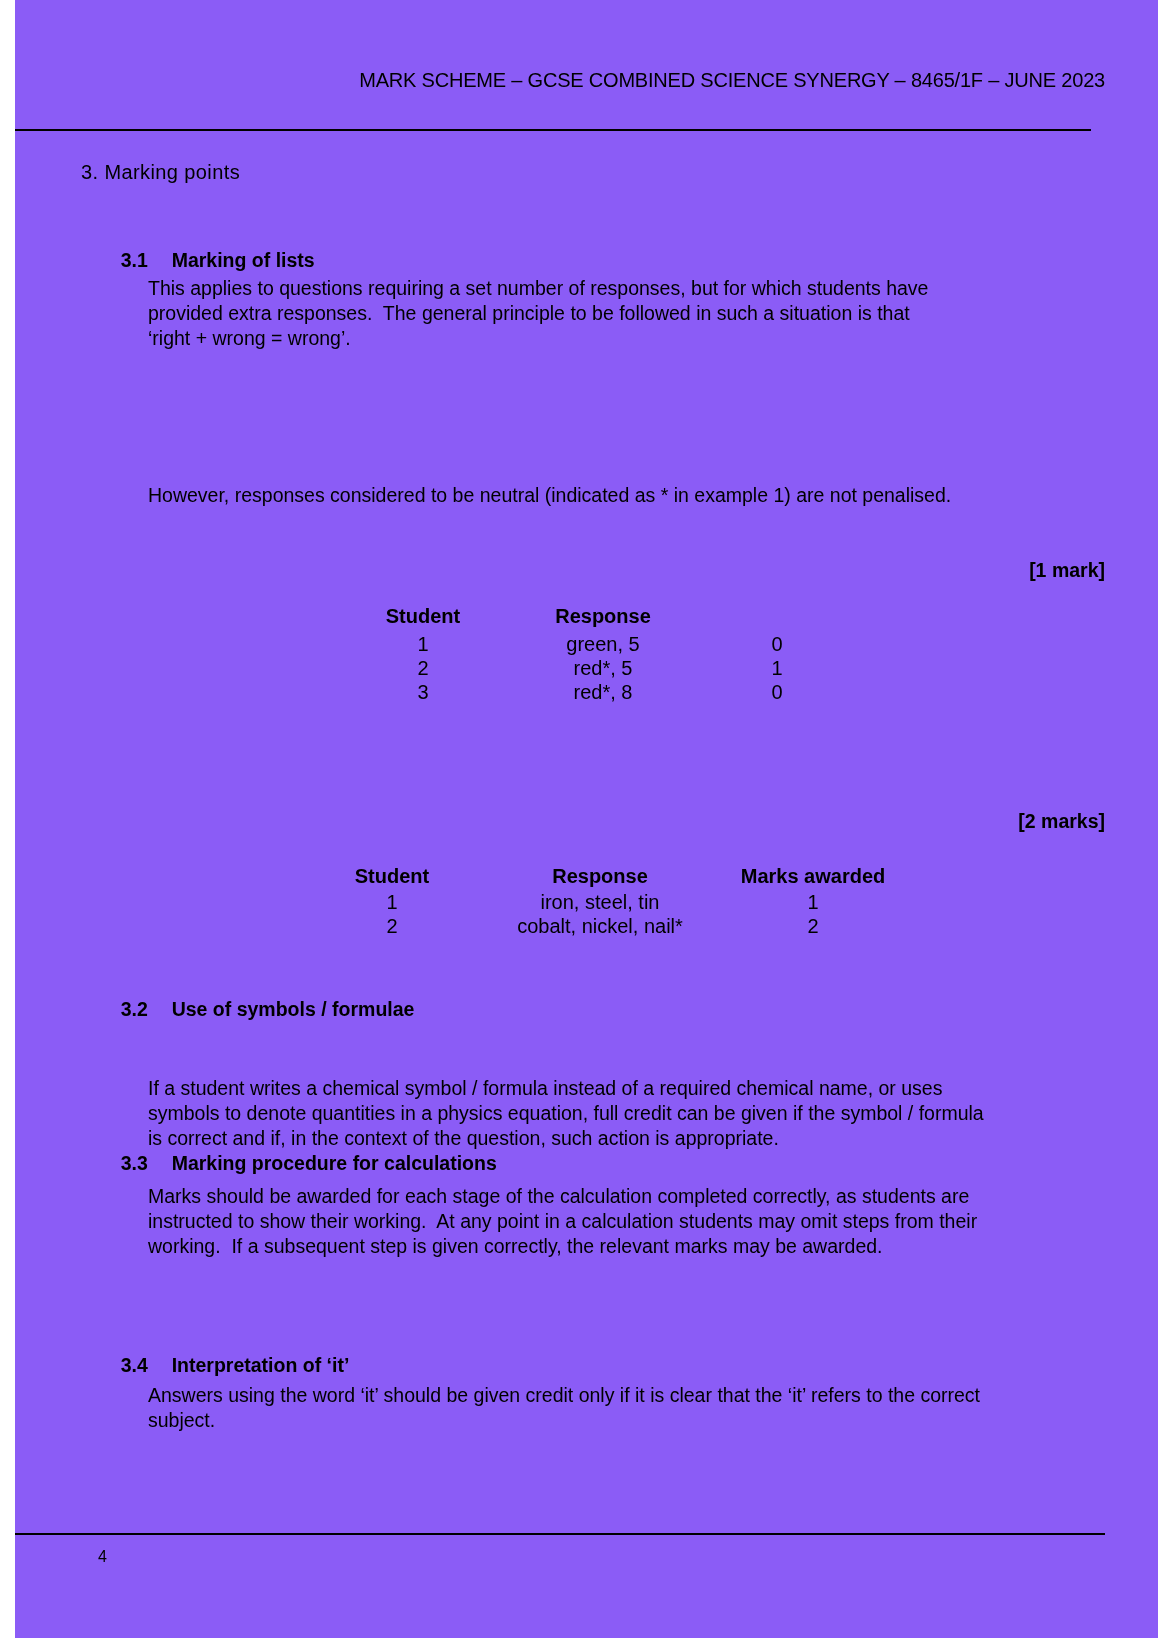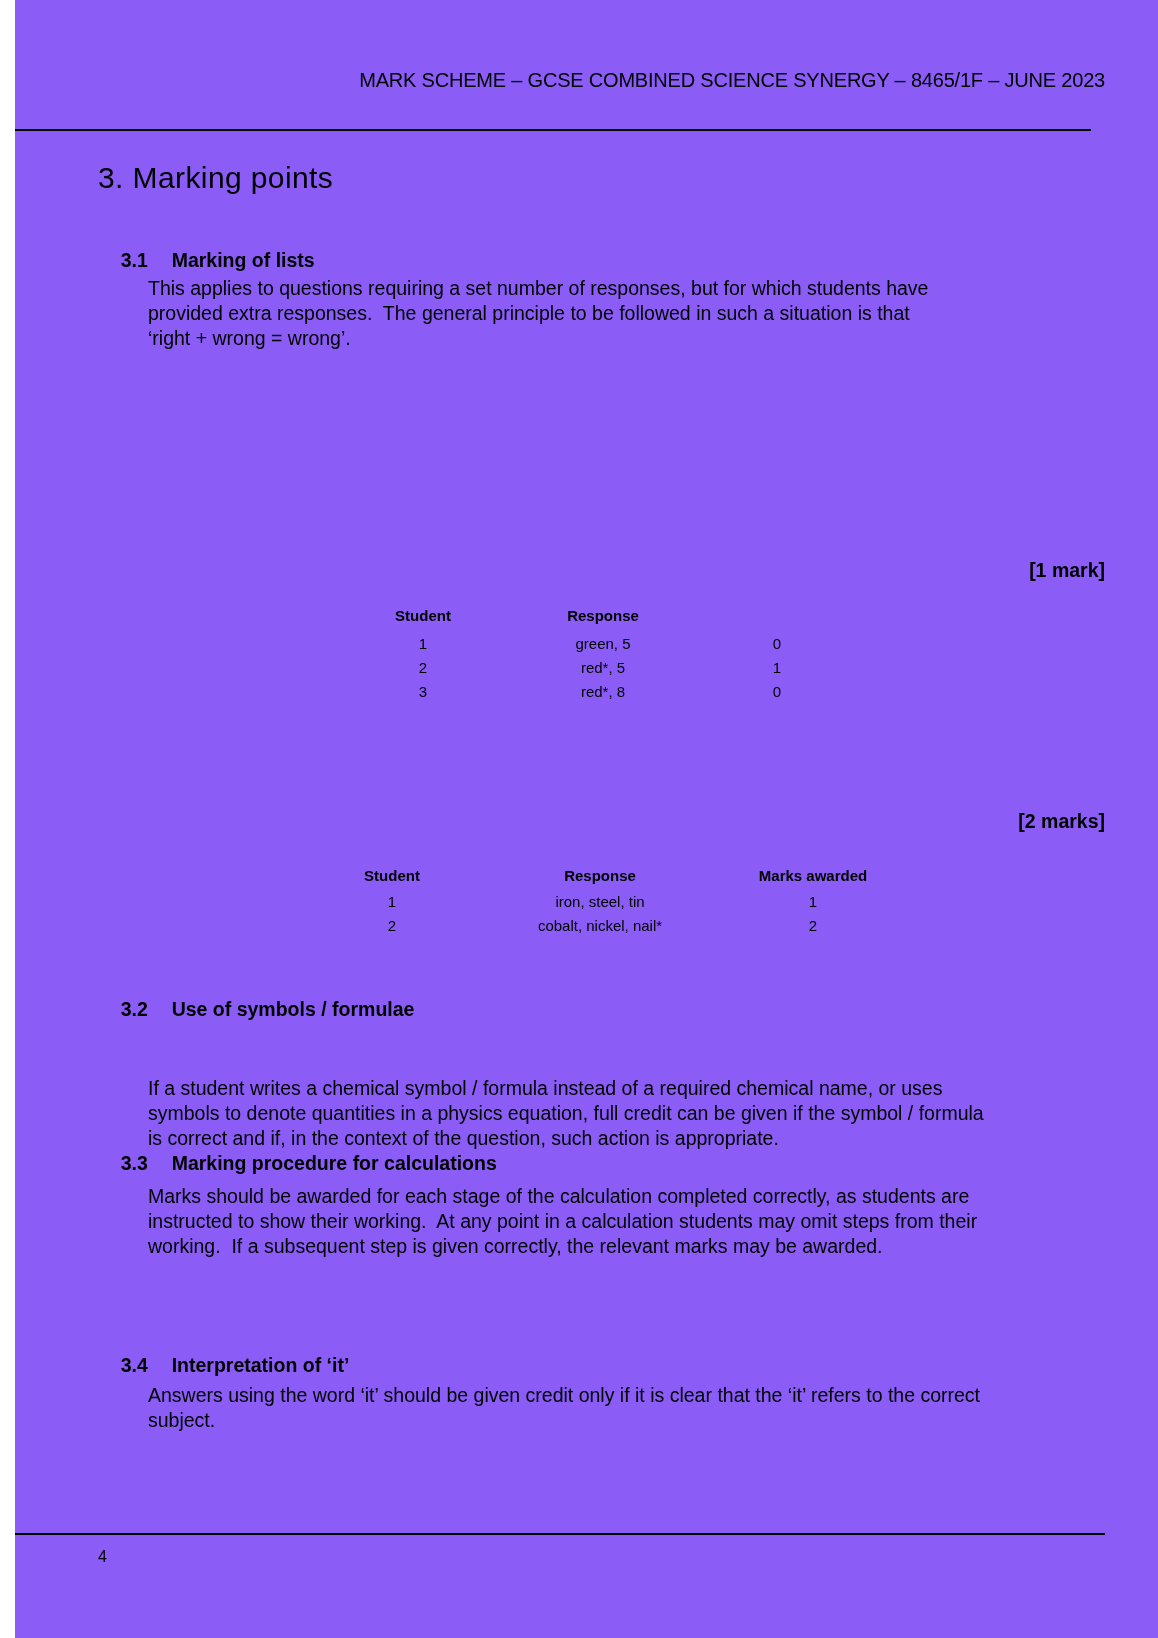--- a/index.html
+++ b/index.html
@@ -19,23 +19,23 @@
     right:68px;
     font-size:20px;
     letter-spacing:-0.2px;
     white-space:pre;
   }
   .rule{position:absolute;height:2px;background:#000;}
   .rule-top{left:0;top:129px;width:1076px;}
   .rule-bottom{left:0;top:1533px;width:1090px;}
   .doc-title{
     position:absolute;
-    left:83px;
+    left:66px;
     top:161px;
-    font-size:30px;
+    font-size:20px;
     letter-spacing:0.4px;
   }
   .sec-row{
     position:absolute;
     left:84px;
     font-size:19.5px;
     font-weight:bold;
     white-space:pre-wrap;
   }
   .sec-num{display:inline-block;width:51px;}
@@ -50,21 +50,21 @@
   .marks{
     position:absolute;
     right:68px;
     font-size:19.5px;
     font-weight:bold;
     white-space:pre;
   }
   .bold{font-weight:bold;}
   .tbl{
     position:absolute;
-    font-size:15px;
+    font-size:20px;
     line-height:24px;
     text-align:center;
   }
   .thead,.tbody{display:grid;}
   .thead{font-weight:bold;white-space:pre-wrap;}
   .t1{left:310px;top:604px;}
   .t1 .thead,.t1 .tbody{grid-template-columns:196px 164px 184px;}
   .t1 .tbody{margin-top:4px;}
   .t2{left:280px;top:864px;}
   .t2 .thead,.t2 .tbody{grid-template-columns:194px 222px 204px;}
@@ -86,20 +86,21 @@
 
   <div class="doc-title">3. Marking points</div>
 
   <div class="sec-row" style="top:226px">
     <span class="sec-num">3.1</span><span class="sec-title">Marking of lists</span>
   </div>
 
   <div class="para" style="top:276px">This applies to questions requiring a set number of responses, but for which students have
 provided extra responses.  The general principle to be followed in such a situation is that
 ‘right + wrong = wrong’.</div>
+  <div class="para" style="top:483px">However, responses considered to be neutral (indicated as * in example 1) are not penalised.</div>
 
   <div class="marks" style="top:559px">[1 mark]</div>
 
   <div class="tbl t1">
     <div class="thead">
       <div>Student</div>
       <div>Response</div>
     </div>
     <div class="tbody">
       <div>1</div>

